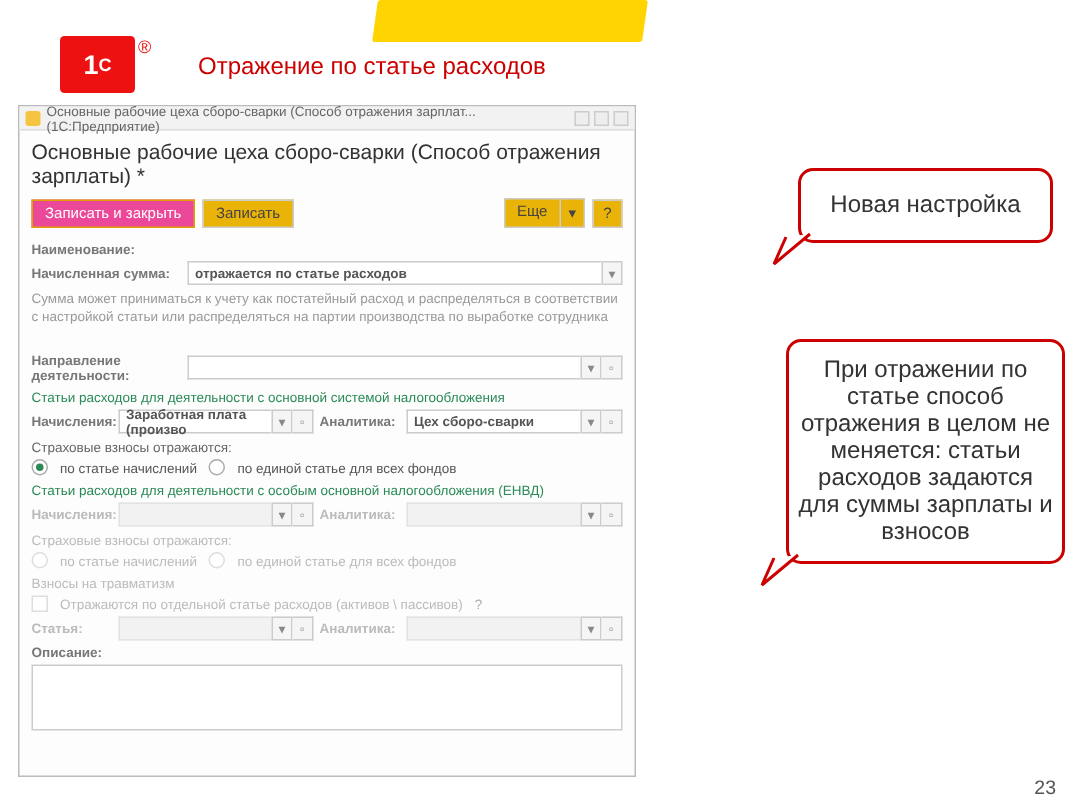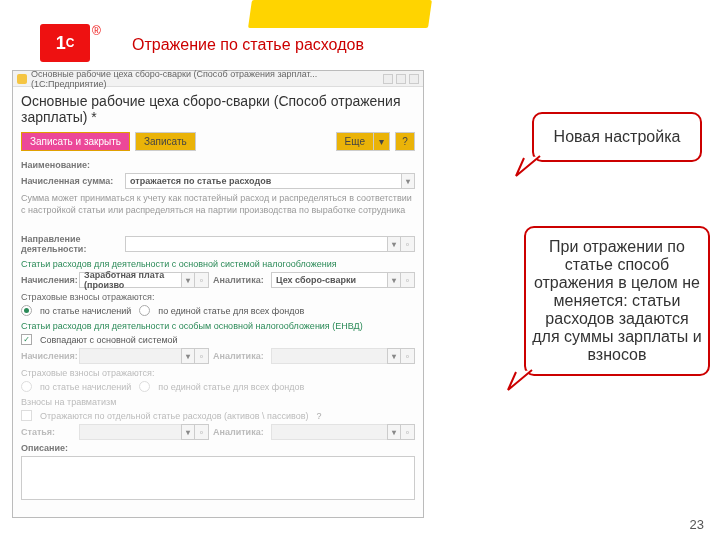--- a/index.html
+++ b/index.html
@@ -127,24 +127,20 @@
     </div>
     <div style="font-size:9px;color:#666;margin-top:4px">Страховые взносы отражаются:</div>
     <div class="radio-row">
       <span class="radio on"></span>
       <span>по статье начислений</span>
       <span class="radio"></span>
       <span>по единой статье для всех фондов</span>
     </div>
 
     <div class="section-title">Статьи расходов для деятельности с особым основной налогообложения (ЕНВД)</div>
-    <div class="radio-row">
-      <span class="check on"></span>
-      <span>Совпадают с основной системой</span>
-    </div>
     <div class="row">
       <div class="label label-sm" style="color:#bbb">Начисления:</div>
       <div class="combo" style="flex:0 0 130px">
         <div class="input disabled"></div>
         <div class="combo-btn">▾</div>
         <div class="combo-btn">▫</div>
       </div>
       <div class="label label-sm" style="color:#bbb">Аналитика:</div>
       <div class="combo">
         <div class="input disabled"></div>

